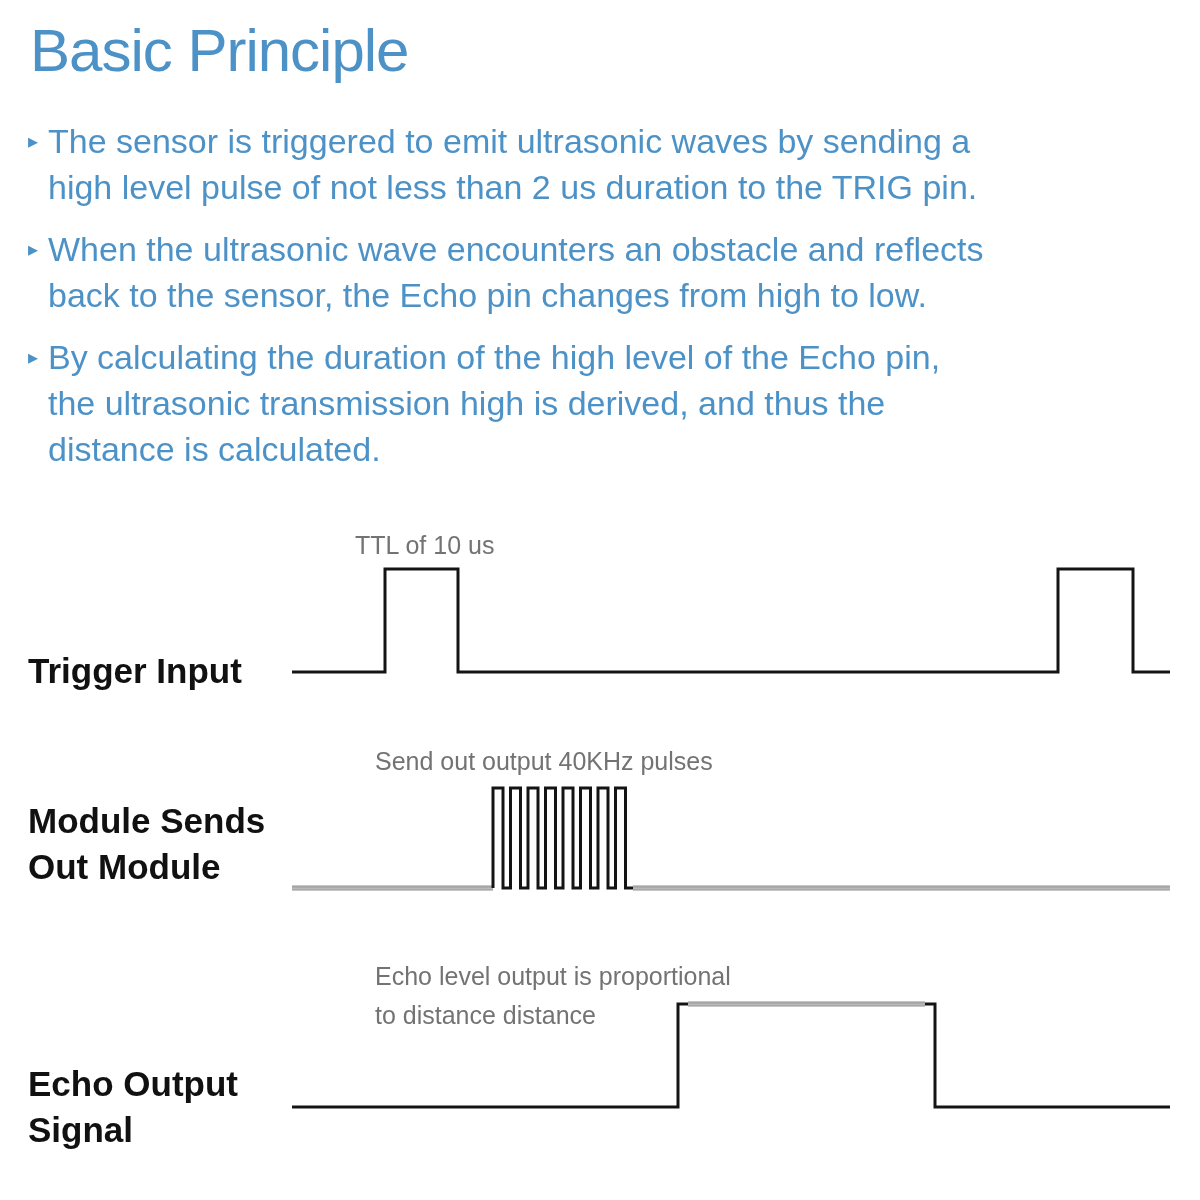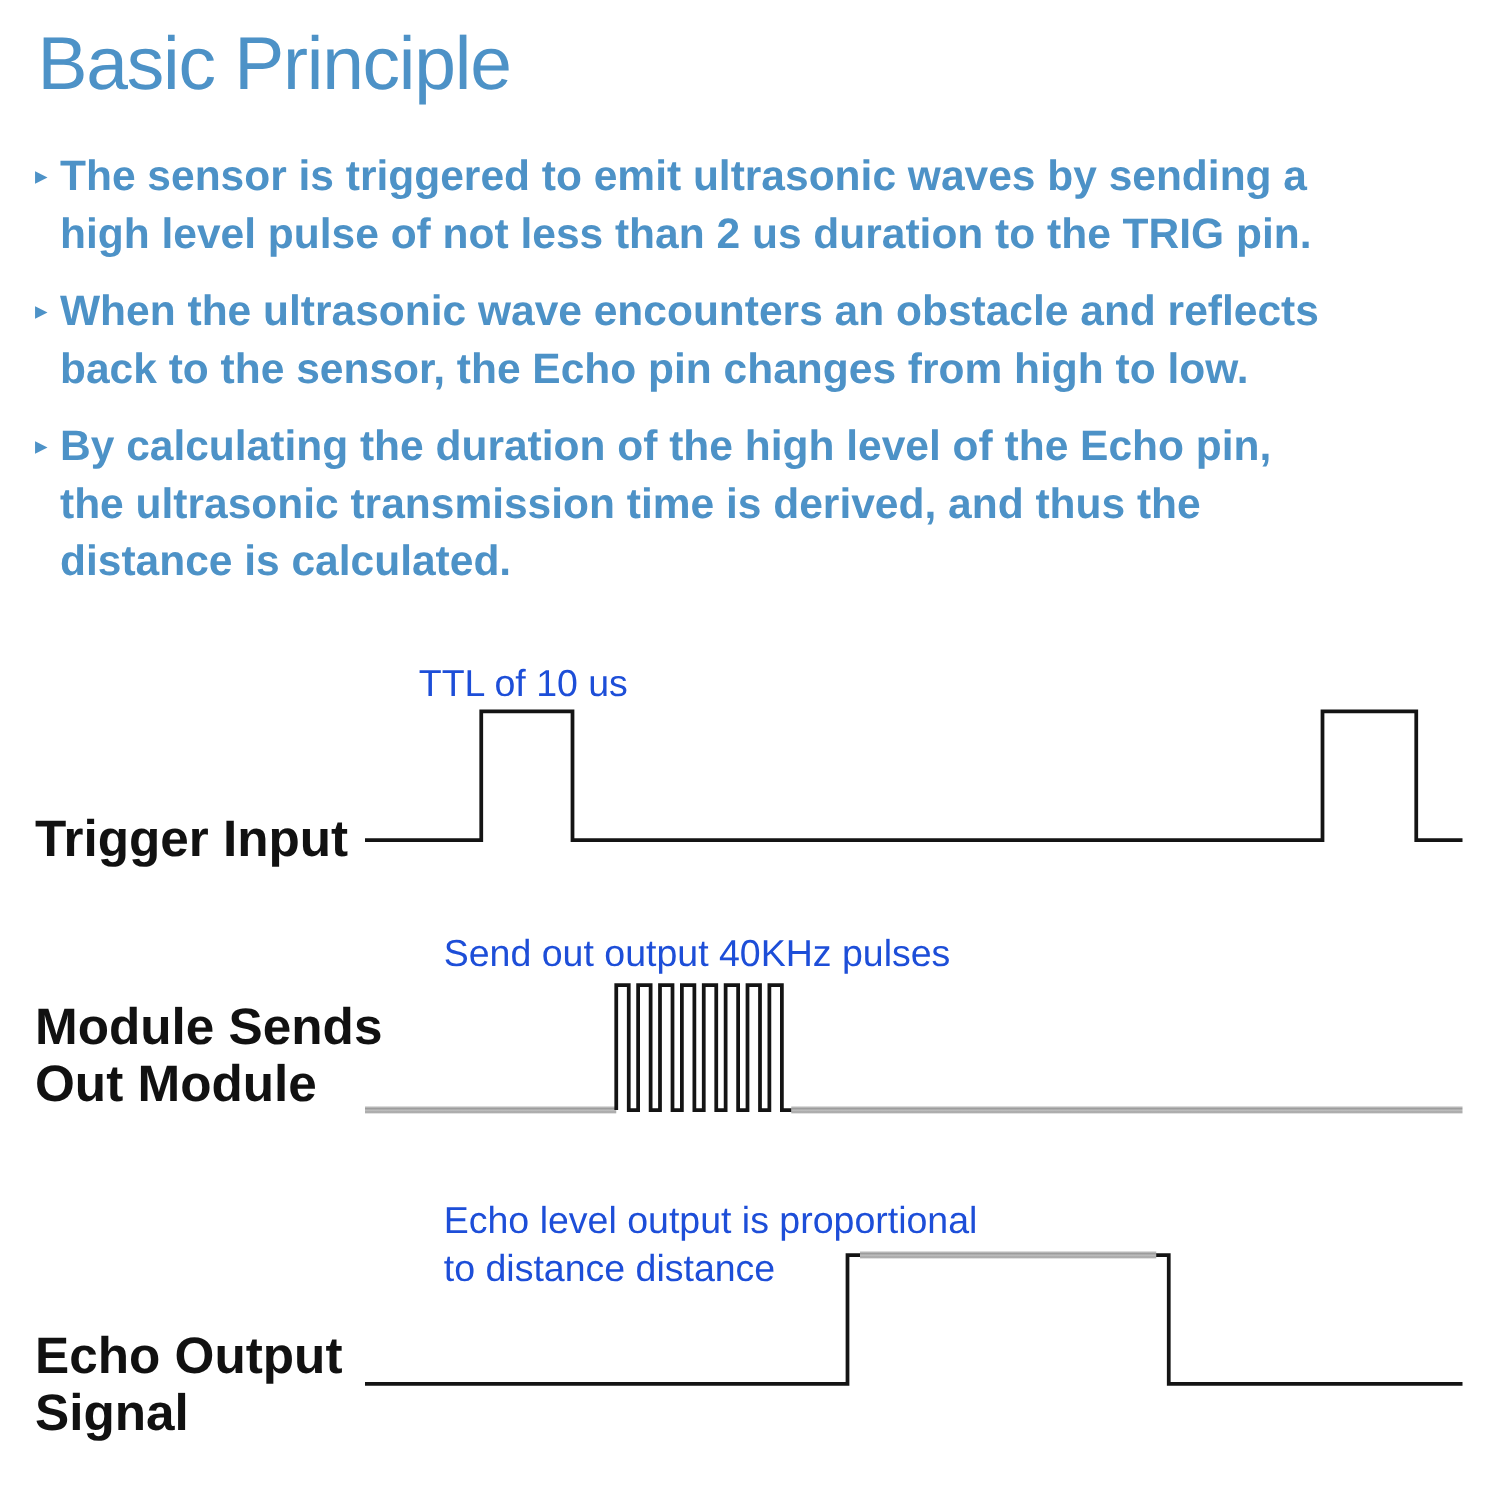--- a/index.html
+++ b/index.html
@@ -40,21 +40,21 @@
   }
   .bullet-marker {
     flex: none;
     width: 20px;
     font-size: 20px;
     line-height: 46px;
     color: var(--accent);
   }
   .bullet-lines {
     font-size: 34px;
-    font-weight: bold;
+    font-weight: normal;
     line-height: 46px;
     color: var(--accent);
   }
   .bullet-lines div { white-space: nowrap; }
 
   .diagram-svg {
     position: absolute;
     left: 0;
     top: 0;
     width: 1200px;
@@ -62,28 +62,29 @@
   }
   .wave {
     fill: none;
     stroke: var(--line);
     stroke-width: 3;
     stroke-linejoin: miter;
   }
 
   .wf-annotation {
     position: absolute;
-    font-size: 30px;
-    color: #1d4ed8;
+    font-size: 25px;
+    color: #737373;
     white-space: nowrap;
+    margin-left: 20px;
   }
   .wf-annotation div { line-height: 39px; white-space: nowrap; }
   .wf-label {
     position: absolute;
-    font-size: 41px;
+    font-size: 35px;
     font-weight: bold;
     color: #111111;
     line-height: 46px;
     white-space: nowrap;
   }
   .wf-label div { white-space: nowrap; }
 </style>
 </head>
 <body style="--accent: #4d92c7; --line: #141414;">
 
@@ -101,21 +102,21 @@
     <span class="bullet-marker">▸</span>
     <div class="bullet-lines">
       <div>When the ultrasonic wave encounters an obstacle and reflects</div>
       <div>back to the sensor, the Echo pin changes from high to low.</div>
     </div>
   </div>
   <div class="bullet">
     <span class="bullet-marker">▸</span>
     <div class="bullet-lines">
       <div>By calculating the duration of the high level of the Echo pin,</div>
-      <div>the ultrasonic transmission time is derived, and thus the</div>
+      <div>the ultrasonic transmission high is derived, and thus the</div>
       <div>distance is calculated.</div>
     </div>
   </div>
 </div>
 
 <svg class="diagram-svg" viewBox="0 0 1200 1200" xmlns="http://www.w3.org/2000/svg">
   <defs>
     <linearGradient id="grayGrad" x1="0" y1="0" x2="0" y2="1">
       <stop offset="0%" stop-color="#d6d6d6"></stop>
       <stop offset="30%" stop-color="#9c9c9c"></stop>

